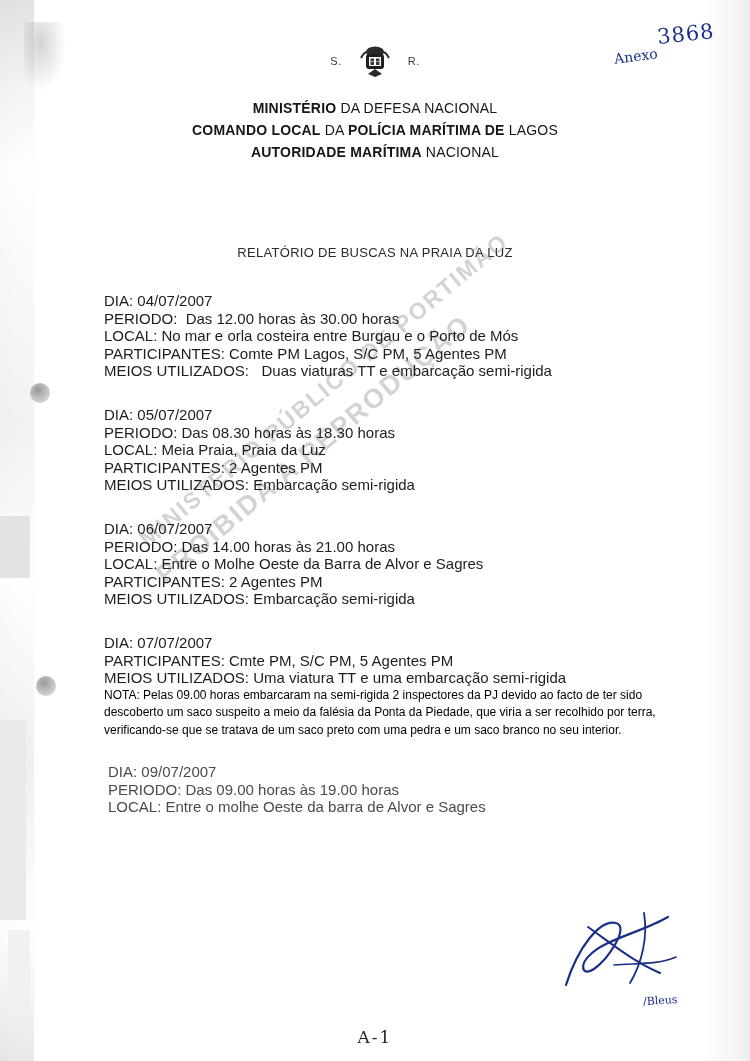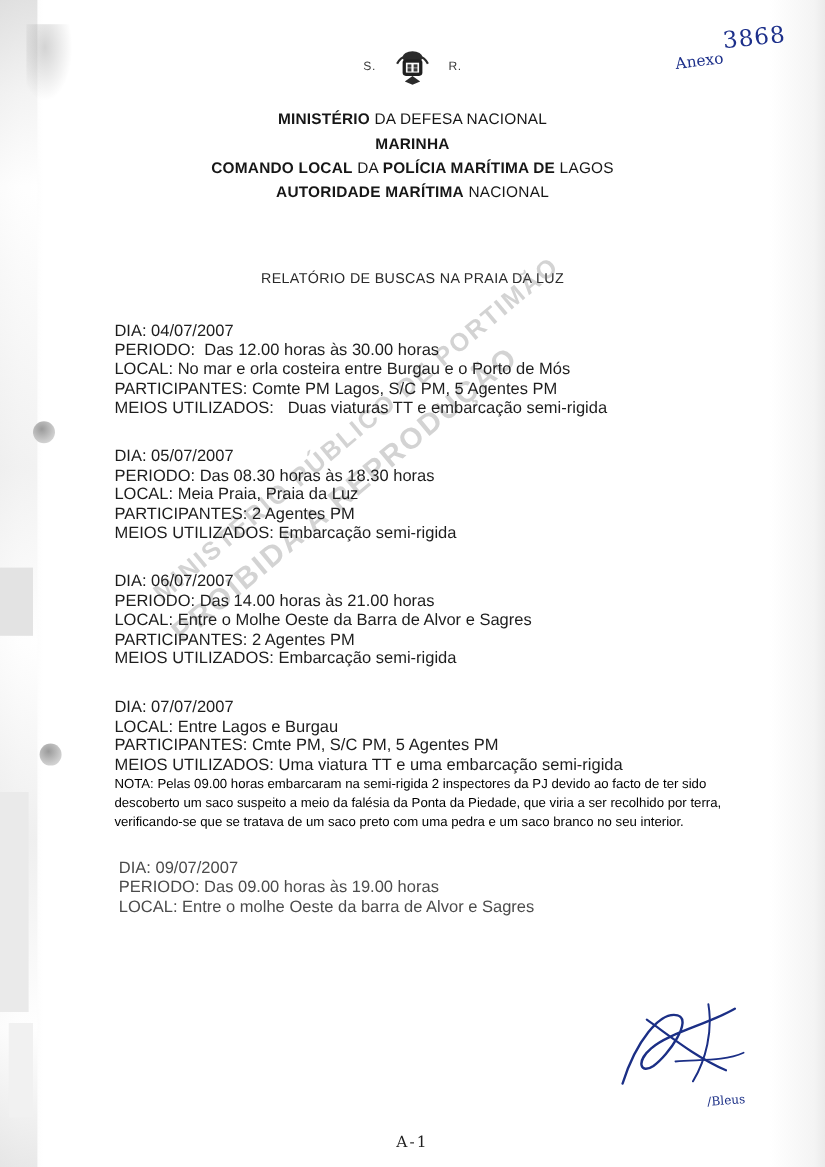--- a/index.html
+++ b/index.html
@@ -109,21 +109,21 @@
   }
   .sig-name {
     position:absolute; right:72px; bottom:54px;
     font-family:"DejaVu Serif", serif; font-size:11px; color:#1b2f86;
     transform:rotate(-4deg);
   }
 
   
   .page-num {
     position:absolute; left:0; right:0; bottom:14px; text-align:center;
-    font-family:"DejaVu Serif", serif; font-size:14px; color:#1f1f1f;
+    font-family:"DejaVu Serif", serif; font-size:17px; color:#1f1f1f;
     letter-spacing:2px;
   }
 </style>
 </head>
 <body>
 
 <div class="scan-page"></div>
 <div class="edge-noise"></div>
 <div class="smudge-top"></div>
 <div class="hole h1"></div>
@@ -152,23 +152,20 @@
     </svg>
   </span>
   <span class="crest-letter">R.</span>
 </div>
 
 <div class="titles">
   <div class="line">
     <b>MINISTÉRIO</b><span> DA DEFESA NACIONAL</span>
   </div>
   <div class="line">
-    <b>MARINHA</b>
-  </div>
-  <div class="line">
     <b>COMANDO LOCAL</b><span> DA </span><b>POLÍCIA MARÍTIMA DE</b><span> LAGOS</span>
   </div>
   <div class="line">
     <b>AUTORIDADE MARÍTIMA</b><span> NACIONAL</span>
   </div>
 </div>
 
 <div class="report-title">RELATÓRIO DE BUSCAS NA PRAIA DA LUZ</div>
 
 <div class="watermark">
@@ -197,21 +194,20 @@
   <div class="entry e3">
     <div class="ln">DIA: 06/07/2007</div>
     <div class="ln">PERIODO: Das 14.00 horas às 21.00 horas</div>
     <div class="ln">LOCAL: Entre o Molhe Oeste da Barra de Alvor e Sagres</div>
     <div class="ln">PARTICIPANTES: 2 Agentes PM</div>
     <div class="ln">MEIOS UTILIZADOS: Embarcação semi-rigida</div>
   </div>
 
   <div class="entry e4">
     <div class="ln">DIA: 07/07/2007</div>
-    <div class="ln">LOCAL: Entre Lagos e Burgau</div>
     <div class="ln">PARTICIPANTES: Cmte PM, S/C PM, 5 Agentes PM</div>
     <div class="ln">MEIOS UTILIZADOS: Uma viatura TT e uma embarcação semi-rigida</div>
     <div class="note">NOTA: Pelas 09.00 horas embarcaram na semi-rigida 2 inspectores da PJ devido ao facto de ter sido descoberto um saco suspeito a meio da falésia da Ponta da Piedade, que viria a ser recolhido por terra, verificando-se que se tratava de um saco preto com uma pedra e um saco branco no seu interior.</div>
   </div>
 
 
   <div class="entry e6 faded">
     <div class="ln">DIA: 09/07/2007</div>
     <div class="ln">PERIODO: Das 09.00 horas às 19.00 horas</div>
     <div class="ln">LOCAL: Entre o molhe Oeste da barra de Alvor e Sagres</div>

